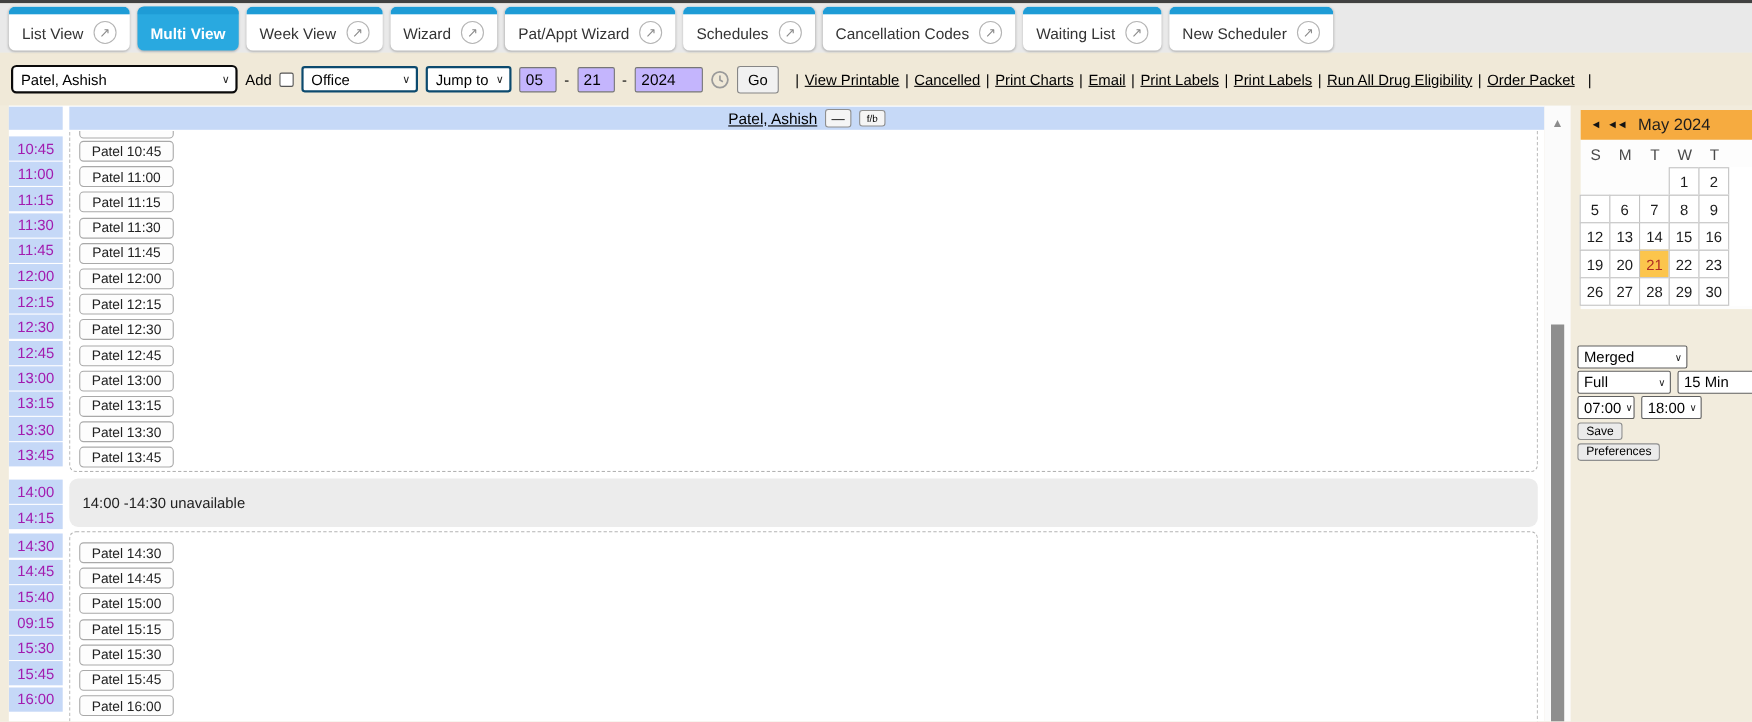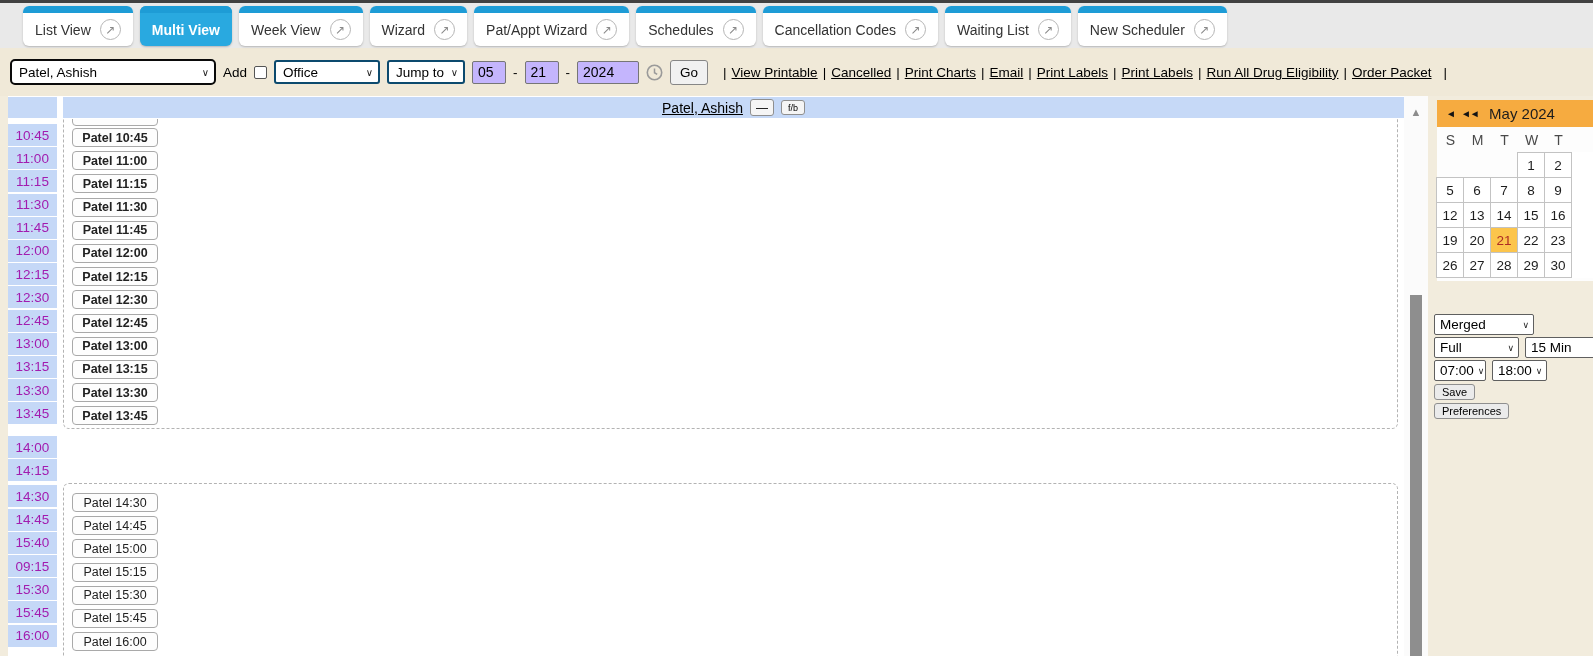--- a/index.html
+++ b/index.html
@@ -2,21 +2,21 @@
 <html><head>
 <meta charset="utf-8">
 <style>
   * { margin:0; padding:0; box-sizing:border-box; }
   html,body { width:1593px; height:656px; overflow:hidden; background:#f2ecdd;
     font-family:"Liberation Sans", sans-serif; }
   .topline { height:3px; background:#414141; }
 
   
   .tabbar { height:45px; background:#e9e9e9; display:flex; align-items:flex-start;
-    padding:3px 0 0 23px; gap:7px; }
+    padding:3px 0 0 8px; gap:7px; }
   .tab { display:flex; flex-direction:column; border-radius:6px; background:#fff;
     box-shadow:0 1px 2px rgba(0,0,0,.22); overflow:hidden; cursor:pointer; }
   .tab-strip { height:7px; background:#1e9cd6; }
   .tab-body { display:flex; align-items:center; gap:9px; height:33px; padding:0 12px; }
   .tab-label { font-size:14px; color:#333; white-space:nowrap; }
   .tab.active { background:#29a9e0; }
   .tab.active .tab-strip { background:#1e9cd6; }
   .tab.active .tab-label { color:#fff; font-weight:bold;text-align:center; }
   .circ { width:21px; height:21px; border:1px solid #b5b5b5; border-radius:50%;
     display:grid; place-items:center; font-size:12px; color:#8a8a8a; background:#fff; }
@@ -60,21 +60,21 @@
   .mini-btn.fb { font-size:9px; height:15px; }
   .sched-body { position:relative; height:537px; overflow:hidden; margin-top:1px; }
   .timecol { position:absolute; left:0; top:0; width:49px; padding-top:5px; }
   .tcell { height:22px; margin-bottom:1.2px; background:#c5d8f7; display:grid;
     place-items:center; font-size:13.5px; color:#a21caf; }
   .timecol div:nth-of-type(14) { margin-top:12px; }
   .timecol div:nth-of-type(16) { margin-top:4px; }
   .content { position:absolute; left:55px; right:6px; top:0; bottom:0; }
   .slot-sec { position:absolute; left:0; right:0; border:1px dashed #b3b3b3;
     border-radius:6px; background:#fff; }
-  .secA { top:-14px; height:324px; padding:0 0 16px 8px;font-weight:bold; }
+  .secA { top:-14px; height:324px; padding:0 0 16px 8px; }
   .secB { top:364px; height:190px; padding:9px 0 0 8px; }
   .slot, .cutslot { width:86px; height:19px; border:1px solid #a9a9a9; border-radius:4px;
     background:#fdfdfd; display:grid; place-items:center; font-size:12.5px; color:#222;
     margin-bottom:4.2px; cursor:pointer; }
   .cutslot { margin-top:1px; margin-bottom:2px; }
   .unavail { position:absolute; left:0; right:0; top:316px; height:44px;
     background:#ececec; border-radius:8px; display:flex; align-items:center;
     padding-left:12px; font-size:13.5px; color:#222; }
 
   
@@ -297,20 +297,23 @@
             <div class="slot">Patel 11:45</div>
             <div class="slot">Patel 12:00</div>
             <div class="slot">Patel 12:15</div>
             <div class="slot">Patel 12:30</div>
             <div class="slot">Patel 12:45</div>
             <div class="slot">Patel 13:00</div>
             <div class="slot">Patel 13:15</div>
             <div class="slot">Patel 13:30</div>
             <div class="slot">Patel 13:45</div>
           </div>
+        <div class="unavail">
+          <span>14:00 -14:30 unavailable</span>
+        </div>
         <div class="slot-sec secB">
 
         <div class="slot">Patel 14:30</div>
             <div class="slot">Patel 14:45</div>
             <div class="slot">Patel 15:00</div>
             <div class="slot">Patel 15:15</div>
             <div class="slot">Patel 15:30</div>
             <div class="slot">Patel 15:45</div>
             <div class="slot">Patel 16:00</div>
           </div>

